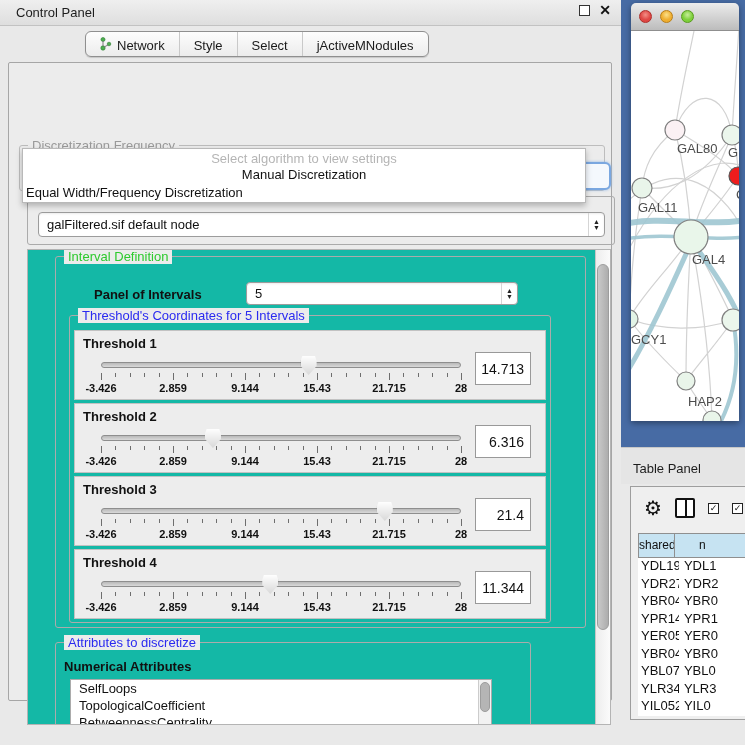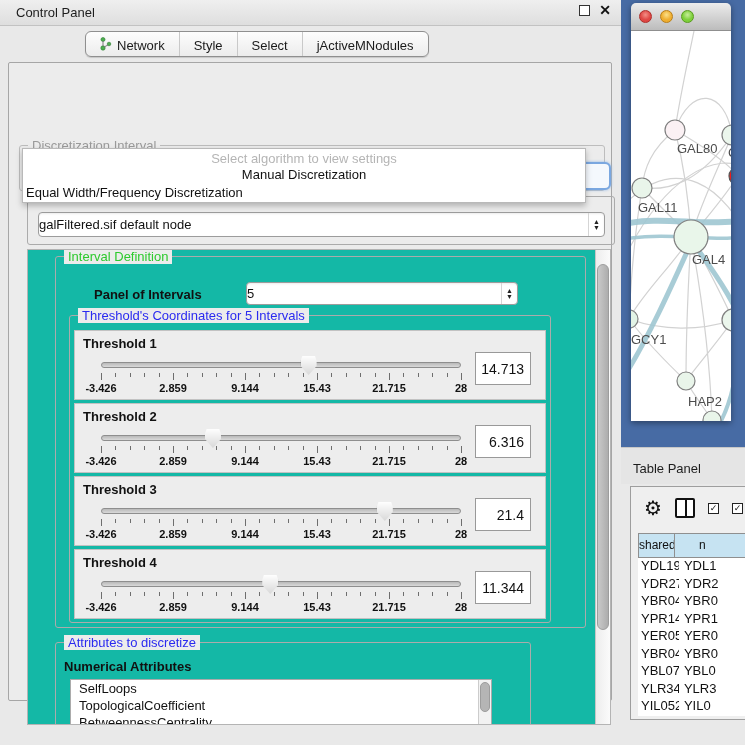--- a/index.html
+++ b/index.html
@@ -24,21 +24,21 @@
   #bottom-tabs { left:145px; top:704px; height:23px; }
 
   
   #cp-content { position:absolute; left:8px; top:62px; width:604px; height:639px; background:#ececec; border:1px solid #a6a6a6; border-radius:2px; }
 
   .groupbox { position:absolute; border:1px solid #ababab; border-radius:3px; }
   .grouplegend { position:absolute; top:-8px; left:8px; background:#ececec; padding:0 4px; font-size:13px; white-space:nowrap; }
 
   
   .combo { position:absolute; display:flex; align-items:center; background:#fff; border:1px solid #9c9c9c; border-radius:4px; box-shadow:inset 0 1px 2px rgba(0,0,0,.08); }
-  .combo-text { flex:1; font-size:13px; color:#111; overflow:hidden; white-space:nowrap; }
+  .combo-text { flex:1; font-size:13px; color:#111; padding-left:8px; overflow:hidden; white-space:nowrap; }
   .combo-stepper { width:16px; display:flex; flex-direction:column; align-items:center; justify-content:center; font-size:7px; line-height:6px; color:#222; border-left:1px solid #d5d5d5; align-self:stretch; }
 
   
   #algo-group { left:10px; top:82px; width:586px; height:46px; border-color:#bdbdbd; }
   #algo-legend { color:#9a9a9a; }
   #algo-focus-ring { position:absolute; left:560px; top:99px; width:42px; height:28px; border:2px solid #7aa7e0; border-radius:6px; background:#f4f8fd; box-shadow:0 0 3px #8fb6e6; z-index:5; }
 
   
   #algo-popup { position:absolute; left:13px; top:85px; width:564px; height:55px; background:#fff; border:1px solid #b9b9b9; box-shadow:0 3px 6px rgba(0,0,0,.25); z-index:30; }
   #algo-popup .placeholder { text-align:center; color:#b5b5b5; font-size:13px; padding-top:2px; }
@@ -83,21 +83,21 @@
   #attr-list { position:absolute; left:14px; top:36px; width:422px; height:48px; background:#fff; border:1px solid #ababab; overflow:hidden; }
   .attr-item { font-size:13px; color:#111; padding:1px 0 1px 8px; white-space:nowrap; }
   #attr-scroll { position:absolute; top:0; right:0; width:13px; height:100%; background:#f2f2f2; border-left:1px solid #ccc; }
   #attr-scroll .thumb { position:absolute; left:1px; top:2px; width:10px; height:30px; background:#b5b5b5; border:1px solid #9d9d9d; border-radius:6px; }
 
   
   .network-icon { width:12px; height:14px; display:inline-block; }
 
   
   #net-frame { position:absolute; left:621px; top:0; width:124px; height:447px; background:#476ba4; }
-  #net-window { position:absolute; left:10px; top:3px; width:100px; height:418px; border-radius:5px 5px 0 0; overflow:hidden; box-shadow:0 2px 6px rgba(0,0,0,.4); }
+  #net-window { position:absolute; left:10px; top:3px; width:108px; height:418px; border-radius:5px 5px 0 0; overflow:hidden; box-shadow:0 2px 6px rgba(0,0,0,.4); }
   #net-titlebar { height:28px; background:linear-gradient(#ececec,#bcbcbc); border-bottom:1px solid #8f8f8f; display:flex; align-items:center; padding-left:8px; gap:8px; }
   .traffic { width:13px; height:13px; border-radius:50%; }
   .traffic.red { background:radial-gradient(circle at 50% 35%, #f38f86, #df4744 55%); border:1px solid #ad2e2a; }
   .traffic.yellow { background:radial-gradient(circle at 50% 35%, #fbe08a, #efae30 55%); border:1px solid #b87e17; }
   .traffic.green { background:radial-gradient(circle at 50% 35%, #c7ec9a, #7ed03b 55%); border:1px solid #579b1d; }
   #net-canvas { position:relative; height:390px; background:#fff; }
 
   
   #tp-titlebar { position:absolute; left:621px; top:447px; width:124px; height:37px; background:#e5e5e5; border-top:1px solid #c8c8c8; }
   #tp-title { position:absolute; left:12px; top:13px; font-size:13px; color:#1d1d1d; }
@@ -152,21 +152,21 @@
           <span>Select</span>
         </div>
         <div class="seg">
           <span>jActiveMNodules</span>
         </div>
       </div>
 
     <div id="cp-content">
 
       <div id="algo-group" class="groupbox">
-        <span id="algo-legend" class="grouplegend">Discretization Interval</span>
+        <span id="algo-legend" class="grouplegend">Discretization Frequency</span>
       </div>
       <div id="algo-focus-ring"></div>
 
       <div id="algo-popup">
         <div class="placeholder">Select algorithm to view settings</div>
         <div class="option first">Manual Discretization</div>
         <div class="option">Equal Width/Frequency Discretization</div>
       </div>
 
       <div id="tabledata-group" class="groupbox">

